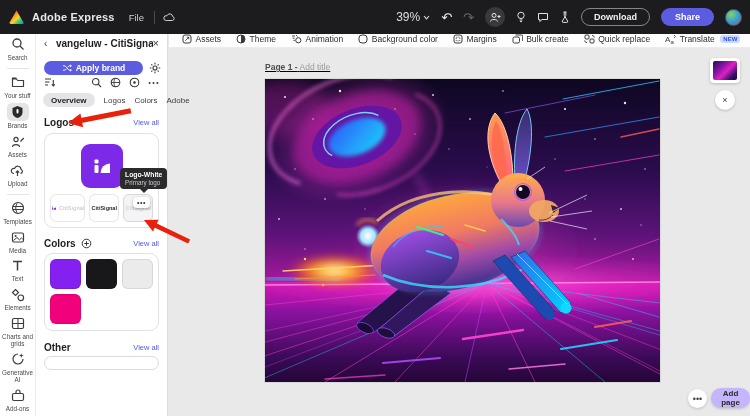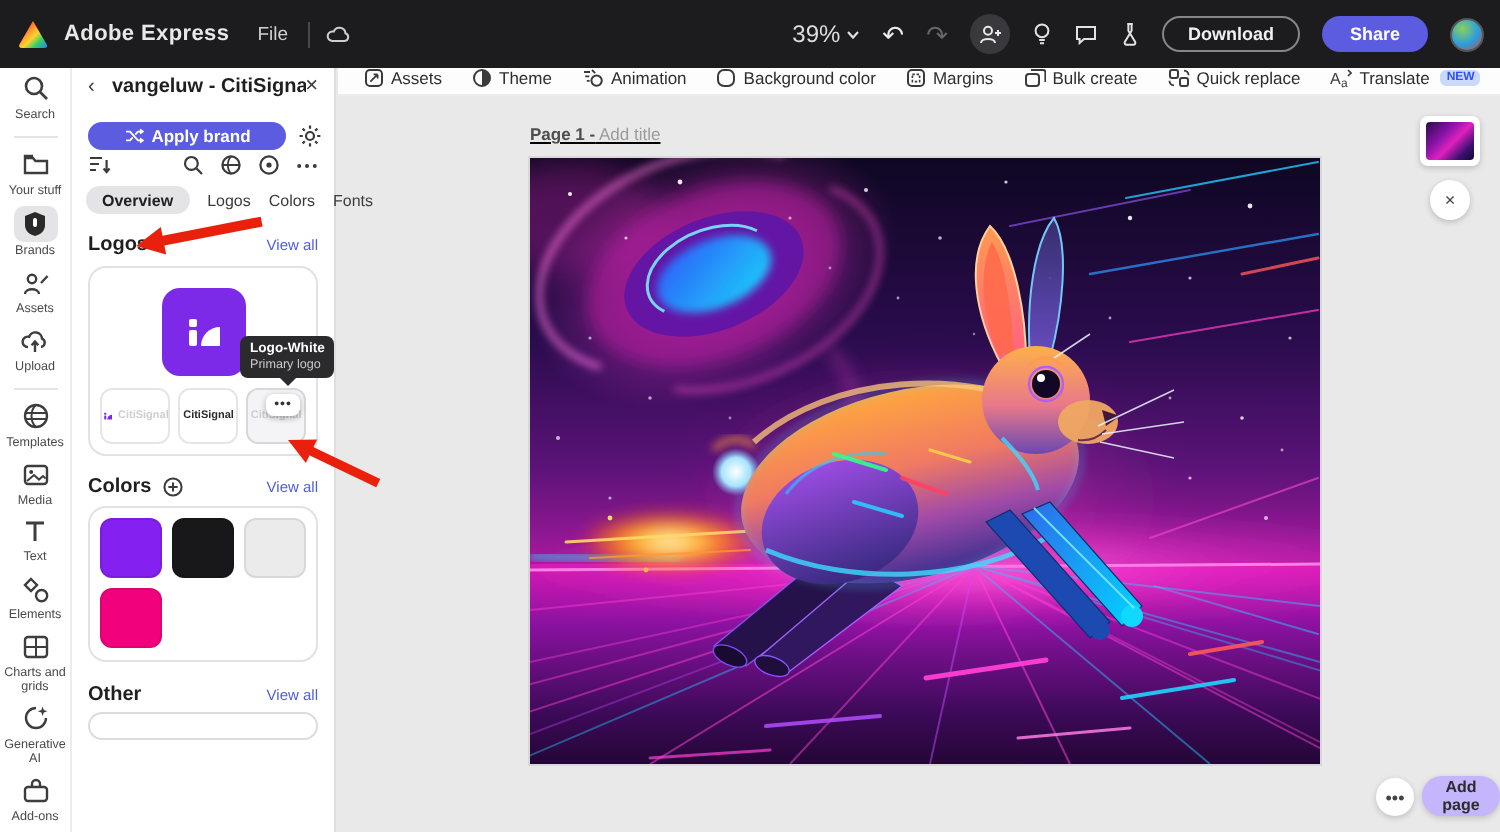--- a/index.html
+++ b/index.html
@@ -316,21 +316,21 @@
           <circle cx="5.5" cy="2" r="1" fill="#3a3a3a"></circle>
           <circle cx="9.4" cy="2" r="1" fill="#3a3a3a"></circle>
         </svg>
     </div>
   </div>
 
   <div class="tabs-row">
     <span class="tab active">Overview</span>
     <span class="tab">Logos</span>
     <span class="tab">Colors</span>
-    <span class="tab">Fonts</span>
+    <span class="tab">Adobe</span>
   </div>
 
   <div class="sec-head" style="top:87px;">
     <span class="sec-title">Logos</span>
     <a class="view-all">View all</a>
   </div>
 
   <div class="card logos-card">
     <div class="logo-hero">
       <span class="logo-sq">

